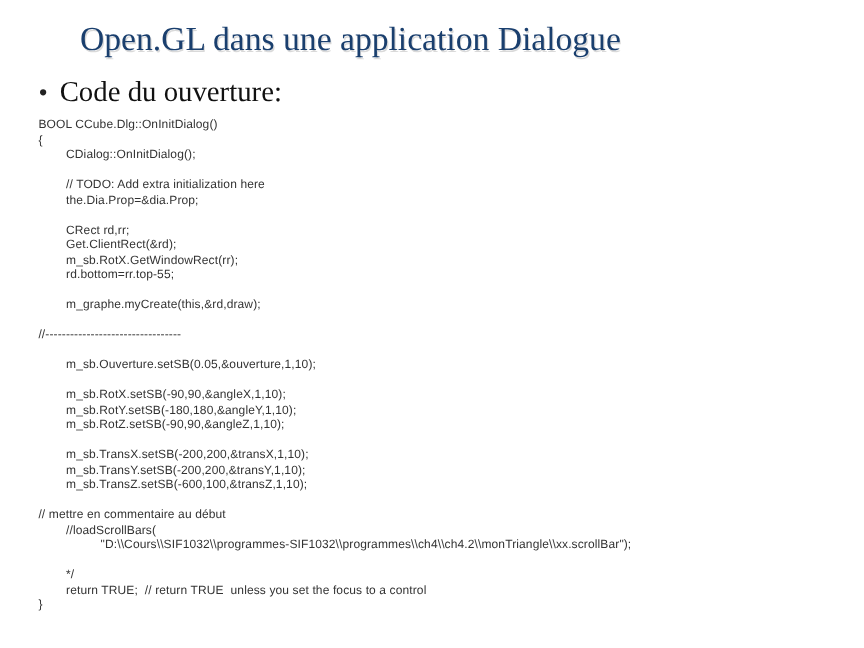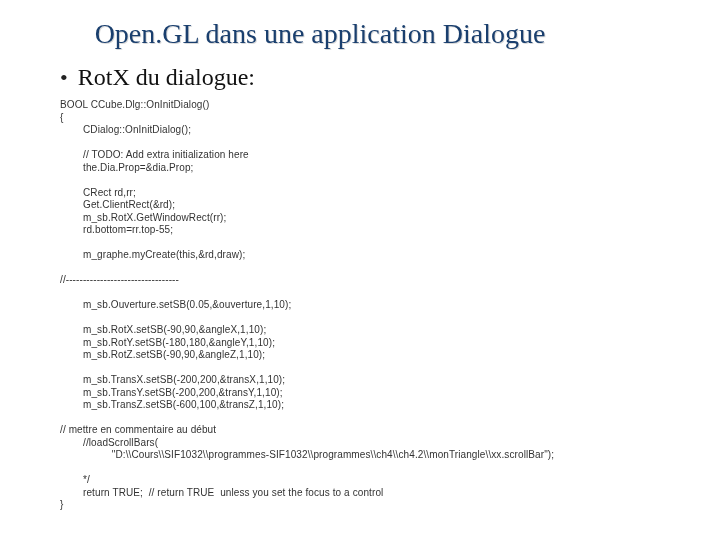--- a/index.html
+++ b/index.html
@@ -10,21 +10,20 @@
     background: #ffffff;
     font-family: "Times New Roman", Times, serif;
     overflow: hidden;
   }
   .slide {
     width: 584px;
     height: 540px;
     position: relative;
     box-sizing: border-box;
     padding: 18px 28px 10px 28px;
-    margin-left: 28px;
   }
   .title {
     color: #1a3f6e;
     font-size: 28px;
     text-align: center;
     margin: 0 0 14px 0;
     font-weight: normal;
     text-shadow: 1px 1px 0 rgba(0,0,0,0.15);
   }
   .bullet-row {
@@ -53,17 +52,17 @@
   }
 </style>
 </head>
 <body>
 
 <div class="slide">
   <h1 class="title">Open.GL dans une application Dialogue</h1>
 
   <div class="bullet-row">
     <span class="bullet-dot">•</span>
-    <span class="bullet-text">RotX du dialogue:</span>
+    <span class="bullet-text">Code du ouverture:</span>
   </div>
 
   <div class="code" id="code-block"><div>BOOL CCube.Dlg::OnInitDialog()</div><div>{</div><div>        CDialog::OnInitDialog();</div><div>&nbsp;</div><div>        // TODO: Add extra initialization here</div><div>        the.Dia.Prop=&amp;dia.Prop;</div><div>&nbsp;</div><div>        CRect rd,rr;</div><div>        Get.ClientRect(&amp;rd);</div><div>        m_sb.RotX.GetWindowRect(rr);</div><div>        rd.bottom=rr.top-55;</div><div>&nbsp;</div><div>        m_graphe.myCreate(this,&amp;rd,draw);</div><div>&nbsp;</div><div>//---------------------------------</div><div>&nbsp;</div><div>        m_sb.Ouverture.setSB(0.05,&amp;ouverture,1,10);</div><div>&nbsp;</div><div>        m_sb.RotX.setSB(-90,90,&amp;angleX,1,10);</div><div>        m_sb.RotY.setSB(-180,180,&amp;angleY,1,10);</div><div>        m_sb.RotZ.setSB(-90,90,&amp;angleZ,1,10);</div><div>&nbsp;</div><div>        m_sb.TransX.setSB(-200,200,&amp;transX,1,10);</div><div>        m_sb.TransY.setSB(-200,200,&amp;transY,1,10);</div><div>        m_sb.TransZ.setSB(-600,100,&amp;transZ,1,10);</div><div>&nbsp;</div><div>// mettre en commentaire au début</div><div>        //loadScrollBars(</div><div>                  "D:\\Cours\\SIF1032\\programmes-SIF1032\\programmes\\ch4\\ch4.2\\monTriangle\\xx.scrollBar");</div><div>&nbsp;</div><div>        */</div><div>        return TRUE;  // return TRUE  unless you set the focus to a control</div><div>}</div></div>
 </div>
 
 </body></html>

